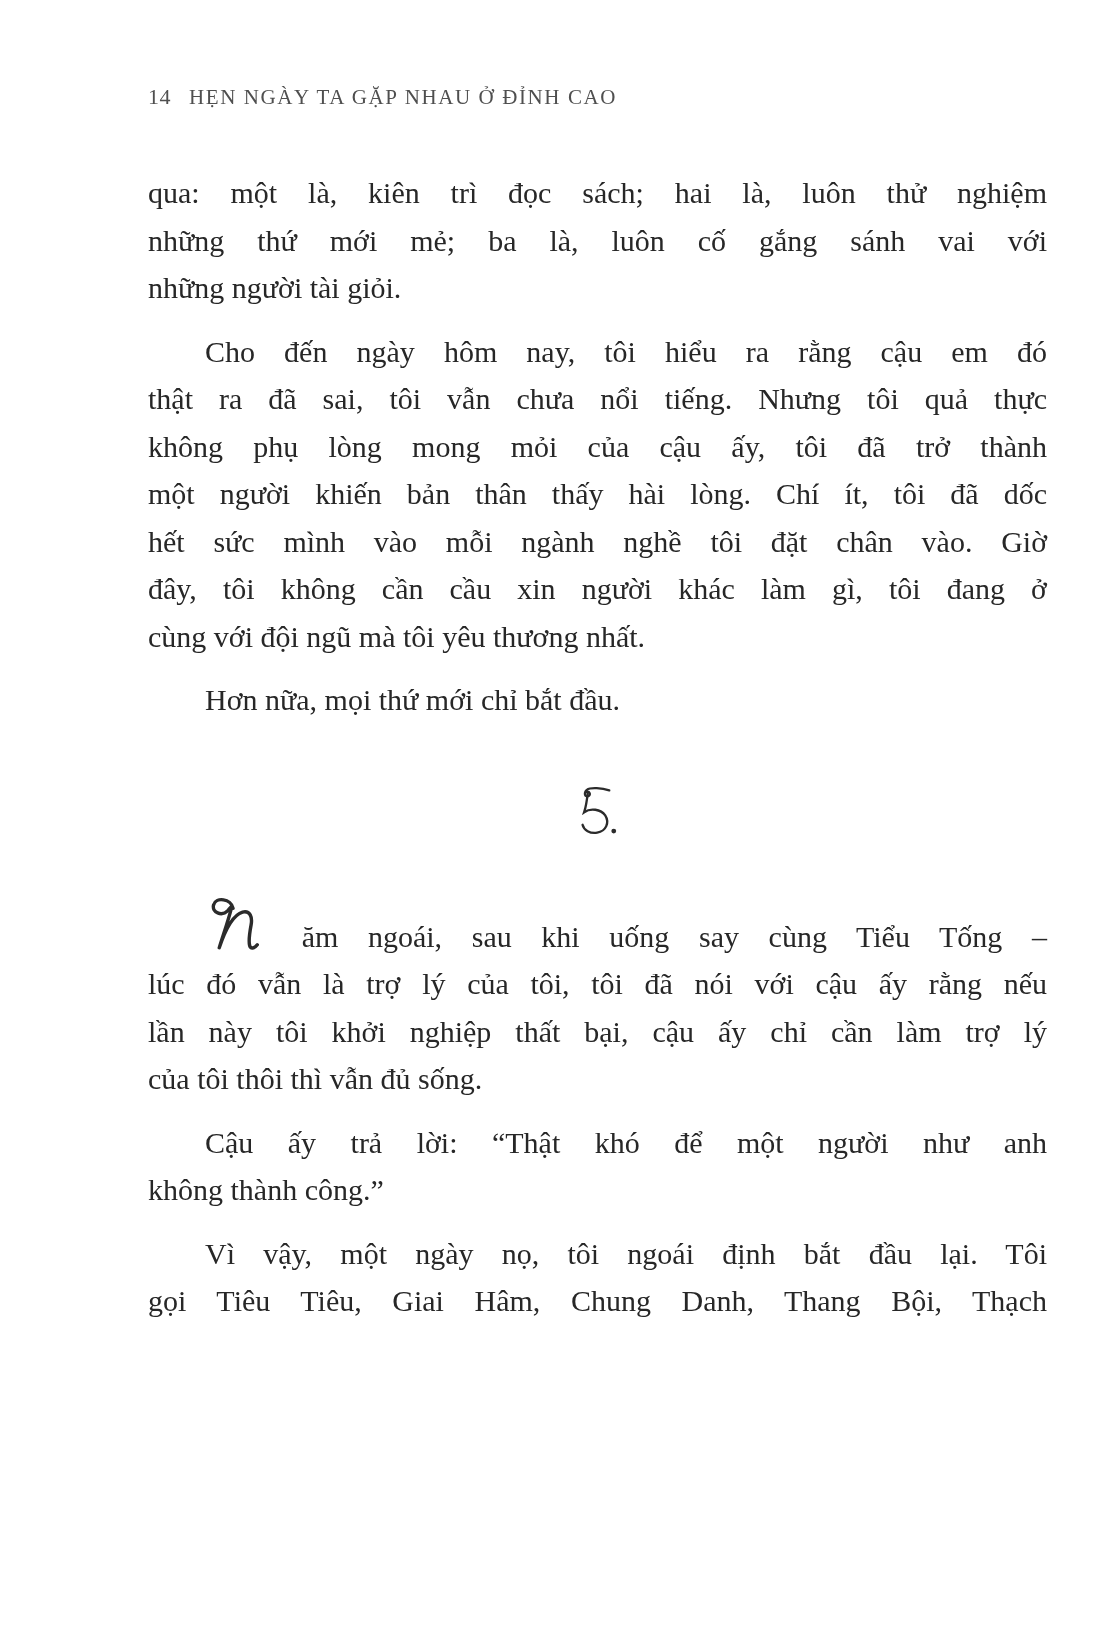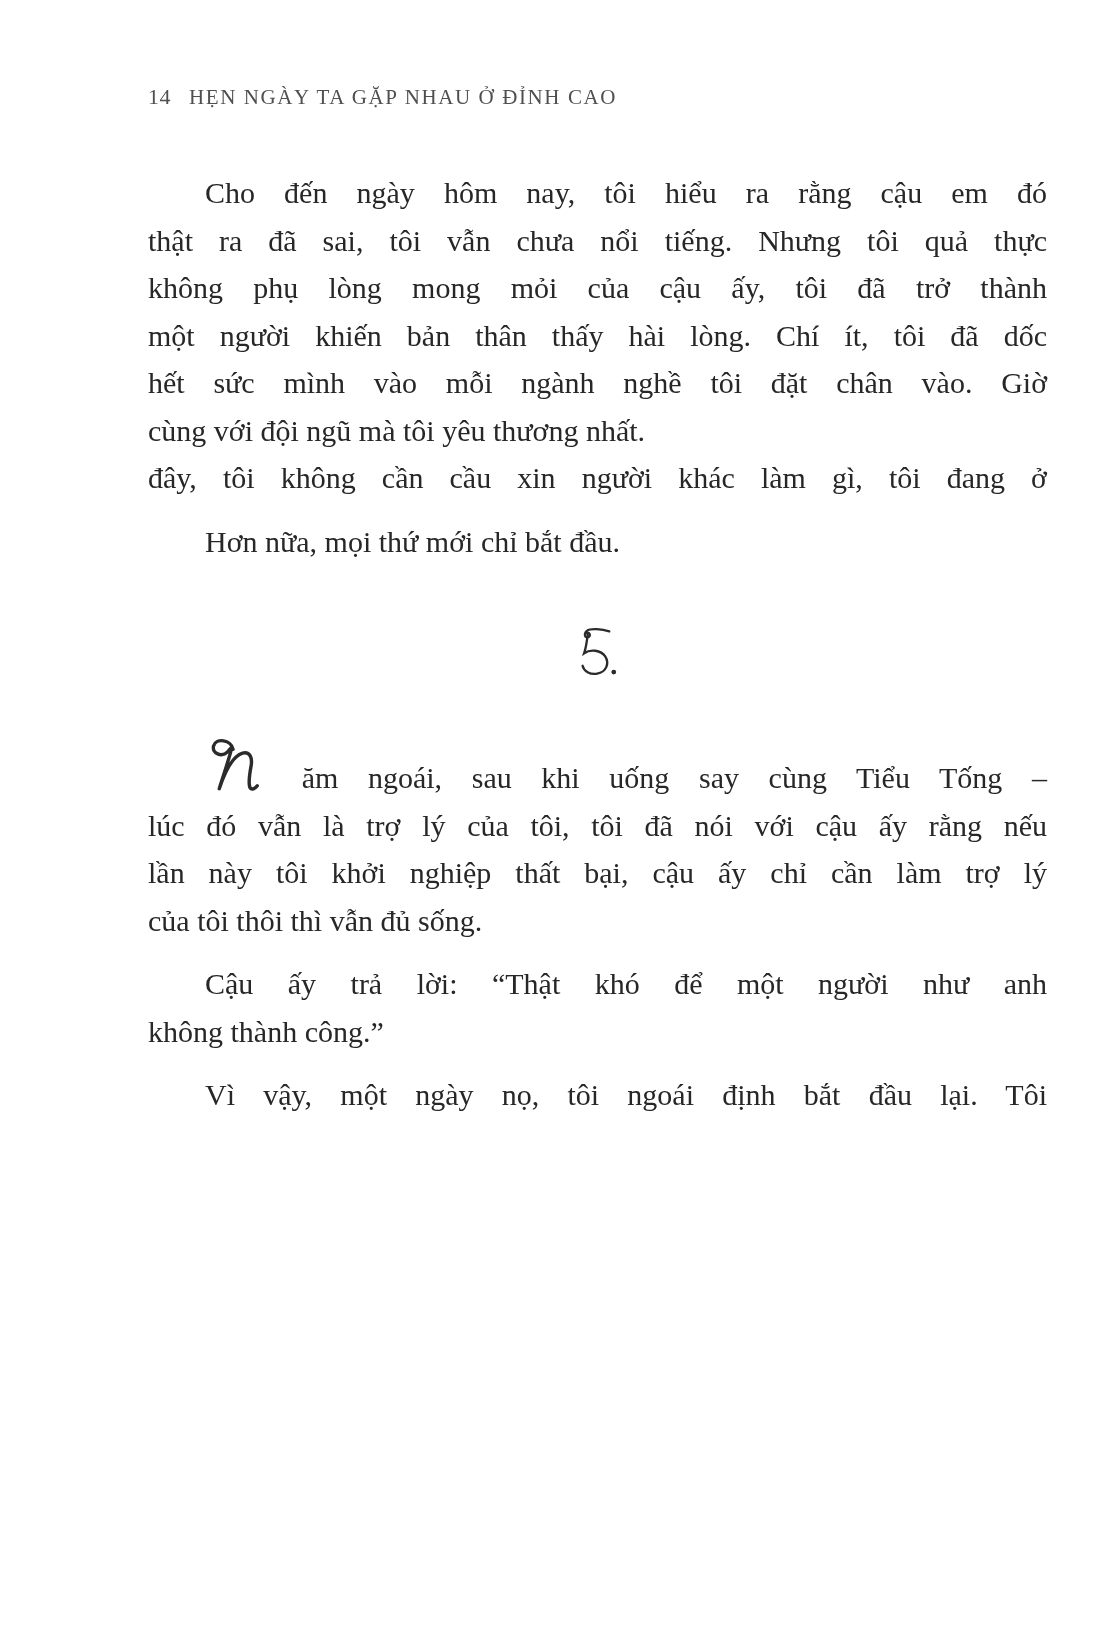--- a/index.html
+++ b/index.html
@@ -62,27 +62,32 @@
 </style>
 </head>
 <body>
 
 <div class="page">
   <div class="running-header">
     <span class="pagenum">14</span><span>HẸN NGÀY TA GẶP NHAU Ở ĐỈNH CAO</span>
   </div>
   <div class="body-text">
       <div class="paragraph">
+        <div class="line">qua: một là, kiên trì đọc sách; hai là, luôn thử nghiệm</div>
+        <div class="line">những thứ mới mẻ; ba là, luôn cố gắng sánh vai với</div>
+        <div class="line last">những người tài giỏi.</div>
+      </div>
+      <div class="paragraph">
         <div class="line indent">Cho đến ngày hôm nay, tôi hiểu ra rằng cậu em đó</div>
         <div class="line">thật ra đã sai, tôi vẫn chưa nổi tiếng. Nhưng tôi quả thực</div>
         <div class="line">không phụ lòng mong mỏi của cậu ấy, tôi đã trở thành</div>
         <div class="line">một người khiến bản thân thấy hài lòng. Chí ít, tôi đã dốc</div>
         <div class="line">hết sức mình vào mỗi ngành nghề tôi đặt chân vào. Giờ</div>
+        <div class="line">đây, tôi không cần cầu xin người khác làm gì, tôi đang ở</div>
         <div class="line last">cùng với đội ngũ mà tôi yêu thương nhất.</div>
-        <div class="line">đây, tôi không cần cầu xin người khác làm gì, tôi đang ở</div>
       </div>
       <div class="paragraph">
         <div class="line indent last">Hơn nữa, mọi thứ mới chỉ bắt đầu.</div>
       </div>
       <div class="section-number">
   <svg class="five-glyph" viewBox="0 0 46 58" xmlns="http://www.w3.org/2000/svg">
     <g fill="none" stroke="#2b2b2b" stroke-width="2.6" stroke-linecap="round">
       <path d="M 36 7 C 28 4.5, 15 3.5, 11 6.5 C 7.5 9.5, 8.5 15, 12.5 13.5 C 16 12.2, 14 7.5, 10.5 8.8"></path>
       <path d="M 12 10 C 11 19, 10 25.5, 8 31.5 C 15 26.5, 26.5 28, 31.5 35 C 36.5 43, 32.5 52.5, 22.5 54.3 C 14.5 55.6, 7.5 51.5, 6.2 45.5"></path>
     </g>
@@ -104,15 +109,16 @@
         <div class="line last">của tôi thôi thì vẫn đủ sống.</div>
       </div>
       <div class="paragraph">
       </div>
       <div class="paragraph">
         <div class="line indent">Cậu ấy trả lời: “Thật khó để một người như anh</div>
         <div class="line last">không thành công.”</div>
       </div>
       <div class="paragraph">
         <div class="line indent">Vì vậy, một ngày nọ, tôi ngoái định bắt đầu lại. Tôi</div>
+        <div class="line">gọi Tiêu Tiêu, Giai Hâm, Chung Danh, Thang Bội, Thạch</div>
       </div>
     </div>
 </div>
 
 </body></html>

